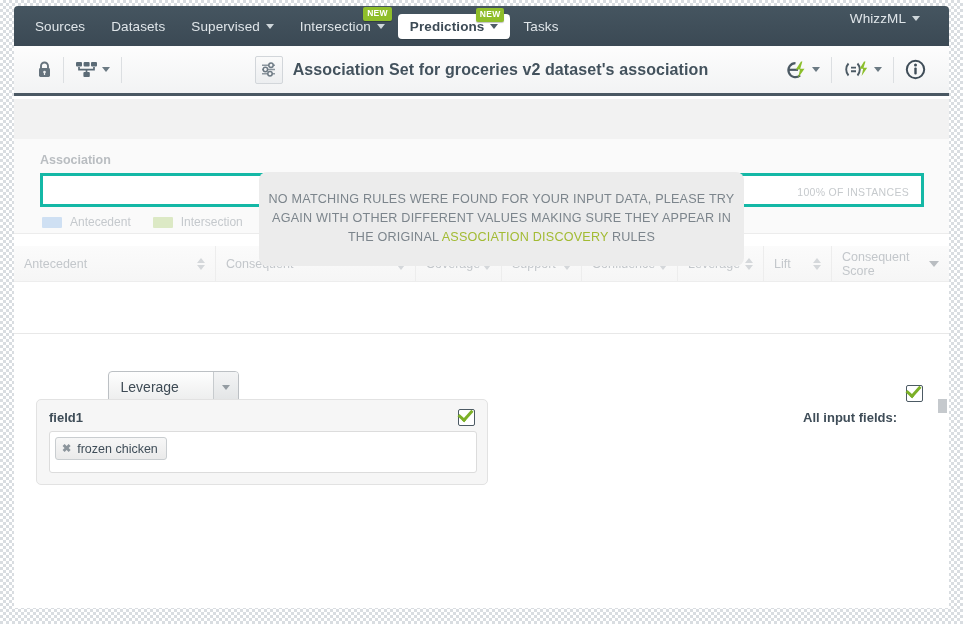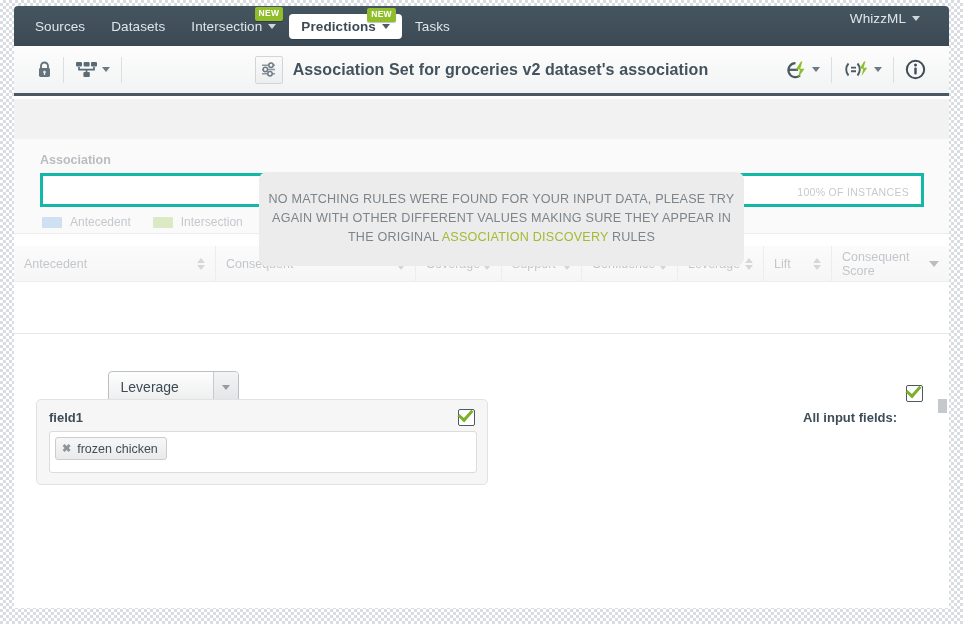--- a/index.html
+++ b/index.html
@@ -465,20 +465,24 @@
     <div class="nav-items">
 
       <div class="nav-item">
         <span>Sources</span>
       </div>
 
       <div class="nav-item">
         <span>Datasets</span>
       </div>
 
+      <div class="nav-item">
+        <span>Supervised</span>
+        <span class="caret"></span>
+      </div>
 
       <div class="nav-item">
         <span>Intersection</span>
         <span class="caret"></span>
         <span class="badge-new">NEW</span>
       </div>
 
       <div class="nav-item active">
         <span>Predictions</span>
         <span class="caret"></span>

